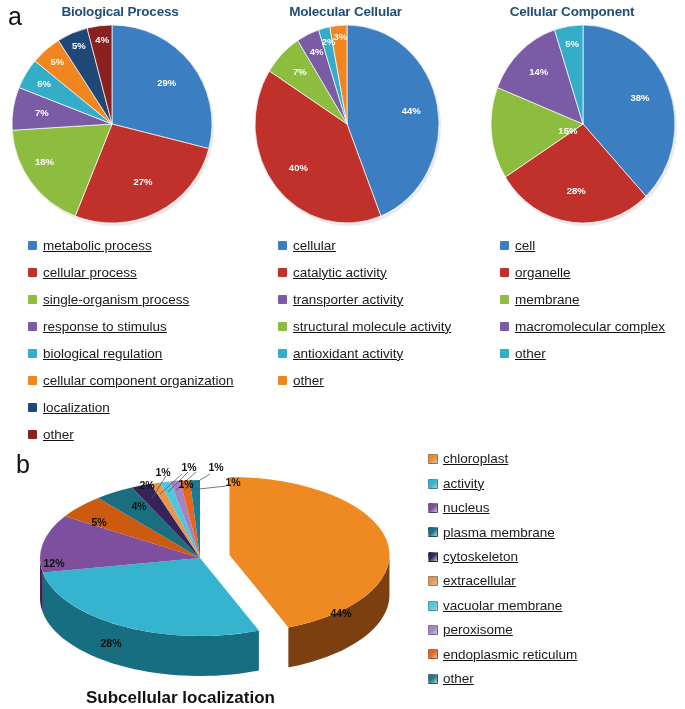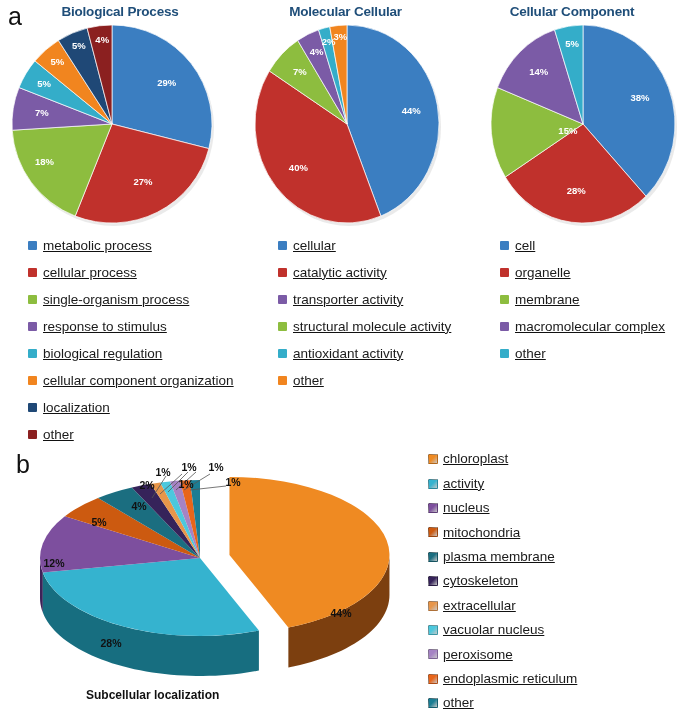--- a/index.html
+++ b/index.html
@@ -14,21 +14,21 @@
   .legend{position:absolute;text-decoration:underline;}
   .legend-item{display:flex;align-items:center;height:27px;}
   .swatch{width:9px;height:9px;flex:0 0 9px;margin-right:6px;border-radius:1px;}
   .legend-label{font-size:13.5px;color:#1a1a1a;white-space:nowrap;line-height:1;}
   .legend-b .legend-item{height:24.4px;}
   .legend-b .swatch{width:10px;height:10px;flex:0 0 10px;margin-right:5px;
                     border:0.5px solid rgba(0,0,0,0.25);box-sizing:border-box;}
   .pct{position:absolute;font-size:9.5px;font-weight:bold;line-height:1;}
   .pct.w{color:#fff;}
   .pct.k{color:#111;}
-  .b-caption{position:absolute;font-size:12px;font-weight:bold;color:#111;}
+  .b-caption{position:absolute;font-size:17px;font-weight:bold;color:#111;}
 </style>
 </head>
 <body>
 
 <div class="panel-letter" style="left:8px;top:4px;">a</div>
 
 <div class="chart-title" style="left:20px;top:4px;width:200px;">Biological Process</div>
 <div class="chart-title" style="left:248px;top:4px;width:195px;">Molecular Cellular</div>
 <div class="chart-title" style="left:472px;top:4px;width:200px;">Cellular Component</div>
 
@@ -285,38 +285,34 @@
     </div>
     <div class="legend-item">
       <span class="swatch" style="background: linear-gradient(135deg, rgb(53, 179, 207) 0%, rgb(53, 179, 207) 45%, rgba(0, 0, 0, 0.22) 100%);"></span>
       <span class="legend-label">activity</span>
     </div>
     <div class="legend-item">
       <span class="swatch" style="background: linear-gradient(135deg, rgb(125, 79, 158) 0%, rgb(125, 79, 158) 45%, rgba(0, 0, 0, 0.22) 100%);"></span>
       <span class="legend-label">nucleus</span>
     </div>
     <div class="legend-item">
-      <span class="swatch" style="background: linear-gradient(135deg, rgb(204, 90, 16) 0%, rgb(204, 90, 16) 45%, rgba(0, 0, 0, 0.22) 100%);"></span>
-      <span class="legend-label">mitochondria</span>
-    </div>
-    <div class="legend-item">
       <span class="swatch" style="background: linear-gradient(135deg, rgb(27, 110, 128) 0%, rgb(27, 110, 128) 45%, rgba(0, 0, 0, 0.22) 100%);"></span>
       <span class="legend-label">plasma membrane</span>
     </div>
     <div class="legend-item">
       <span class="swatch" style="background: linear-gradient(135deg, rgb(54, 35, 90) 0%, rgb(54, 35, 90) 45%, rgba(0, 0, 0, 0.22) 100%);"></span>
       <span class="legend-label">cytoskeleton</span>
     </div>
     <div class="legend-item">
       <span class="swatch" style="background: linear-gradient(135deg, rgb(232, 150, 74) 0%, rgb(232, 150, 74) 45%, rgba(0, 0, 0, 0.22) 100%);"></span>
       <span class="legend-label">extracellular</span>
     </div>
     <div class="legend-item">
       <span class="swatch" style="background: linear-gradient(135deg, rgb(76, 200, 221) 0%, rgb(76, 200, 221) 45%, rgba(0, 0, 0, 0.22) 100%);"></span>
-      <span class="legend-label">vacuolar nucleus</span>
+      <span class="legend-label">vacuolar membrane</span>
     </div>
     <div class="legend-item">
       <span class="swatch" style="background: linear-gradient(135deg, rgb(165, 131, 196) 0%, rgb(165, 131, 196) 45%, rgba(0, 0, 0, 0.22) 100%);"></span>
       <span class="legend-label">peroxisome</span>
     </div>
     <div class="legend-item">
       <span class="swatch" style="background: linear-gradient(135deg, rgb(232, 101, 26) 0%, rgb(232, 101, 26) 45%, rgba(0, 0, 0, 0.22) 100%);"></span>
       <span class="legend-label">endoplasmic reticulum</span>
     </div>
     <div class="legend-item">

